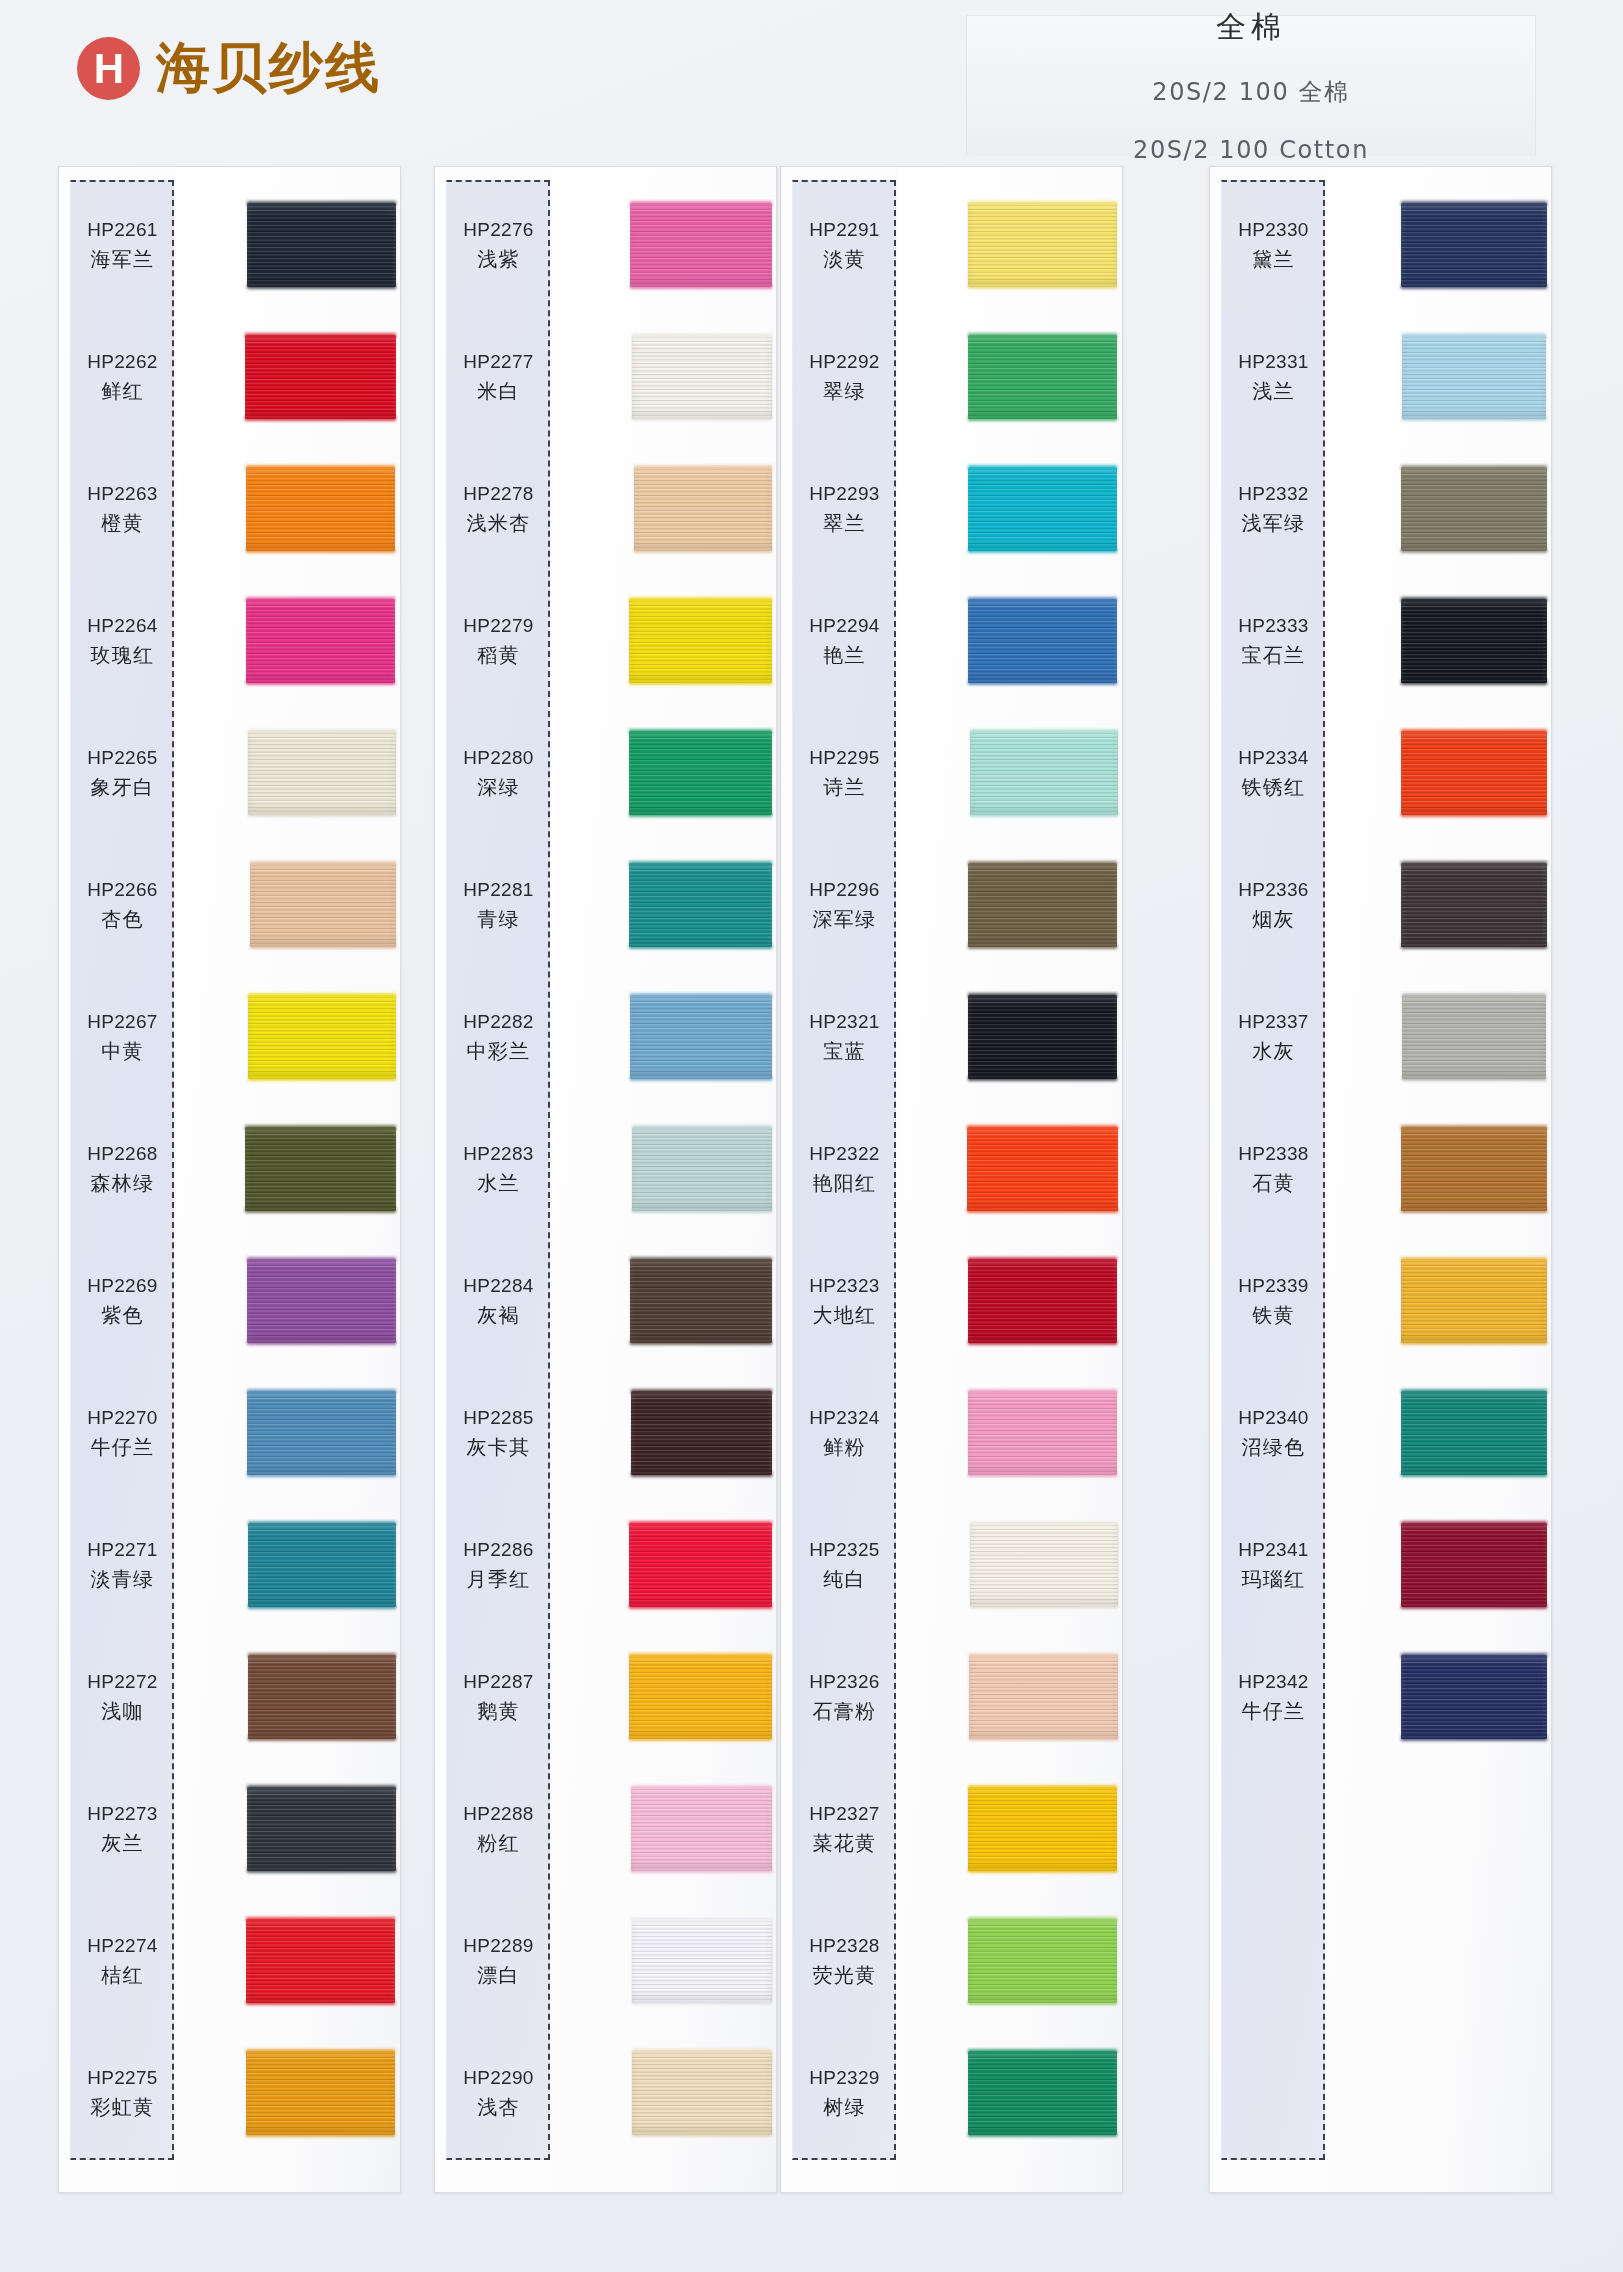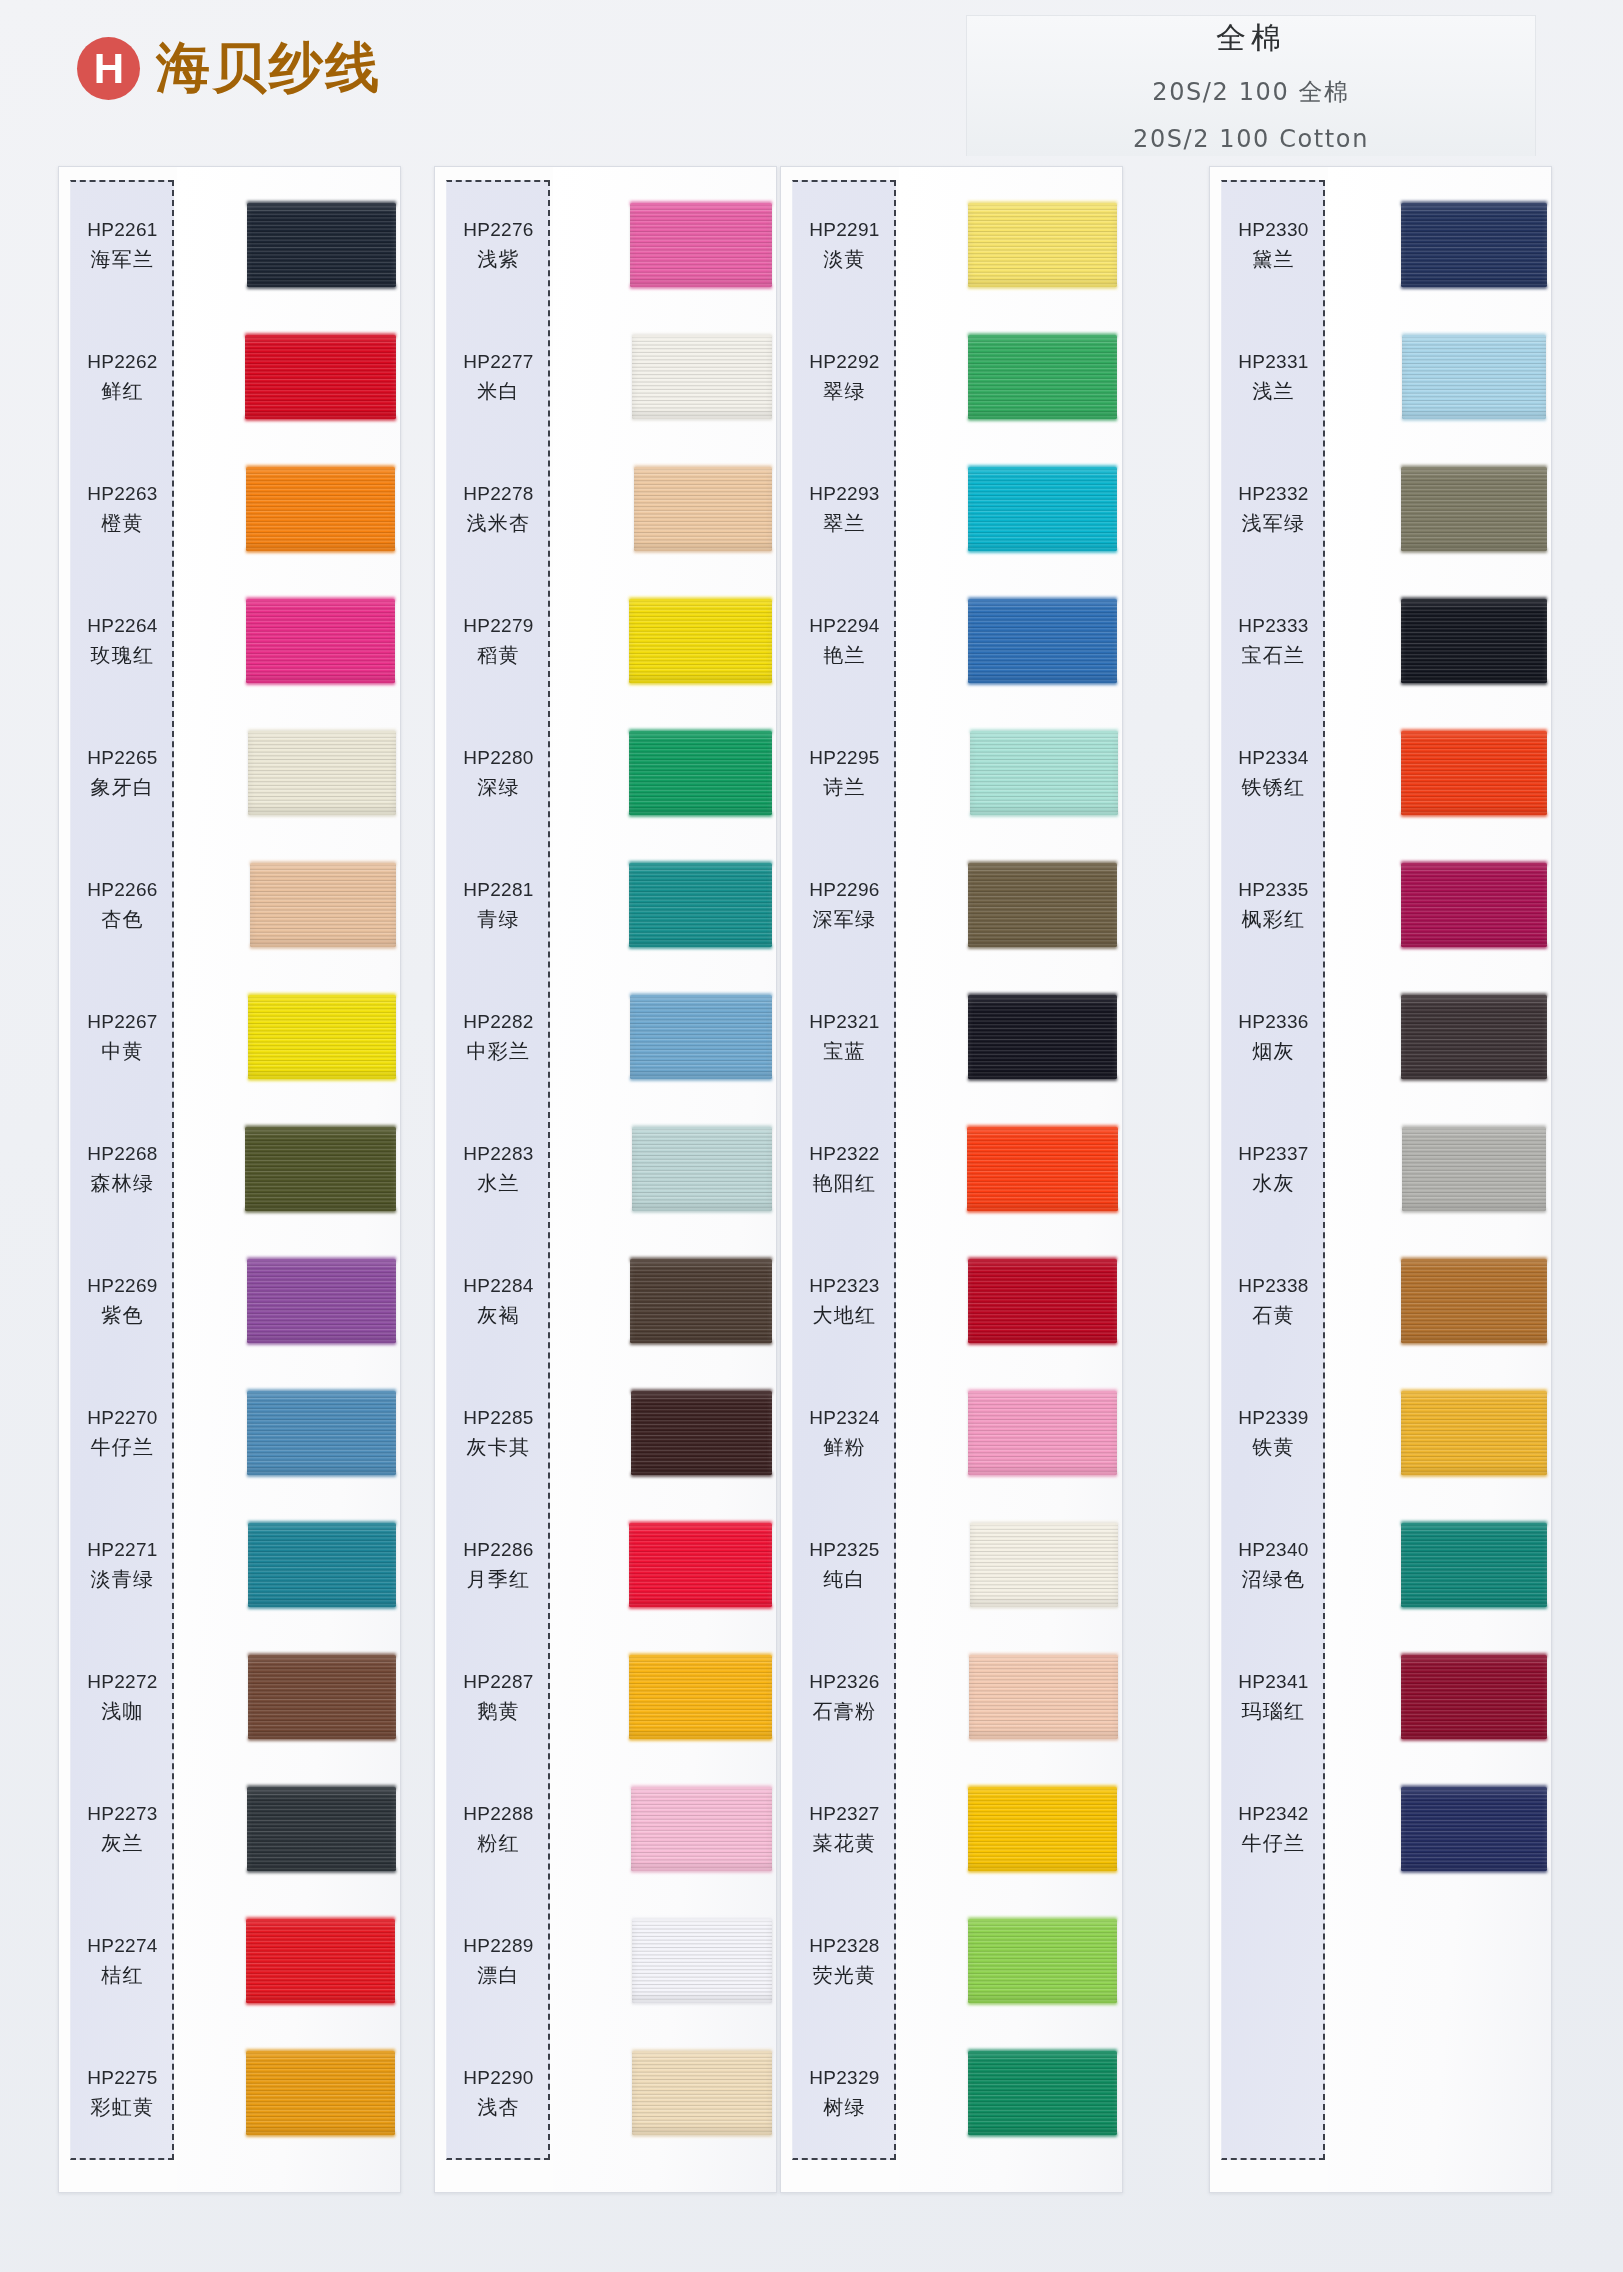--- a/index.html
+++ b/index.html
@@ -15,21 +15,21 @@
   #logo{position:absolute;left:77px;top:32px;display:flex;align-items:center;gap:16px;}
   #logo-mark{width:63px;height:63px;border-radius:50%;background:#d9534f;
     display:flex;align-items:center;justify-content:center;
     color:#fff;font-size:42px;font-weight:bold;line-height:1;letter-spacing:-0.8px;}
   #logo-text{font-size:54px;font-weight:bold;color:#a16207;letter-spacing:2.4px;
     font-family:"DejaVu Sans","Liberation Sans",sans-serif;}
 
   #spec-box{position:absolute;left:966px;top:14.6px;width:568px;height:140px;
     background:linear-gradient(180deg,#f7f8fa 0%,#eceff2 100%);
     border:0.8px solid #e3e6ea;border-bottom:none;
-    display:flex;flex-direction:column;align-items:center;justify-content:center;gap:17px;}
+    display:flex;flex-direction:column;align-items:center;justify-content:center;gap:28px;}
   #spec-title{font-size:30px;color:#2e3133;letter-spacing:4.9px;
     font-family:"DejaVu Sans","Liberation Sans",sans-serif;}
   .spec-line{font-size:24px;color:#5a5f63;letter-spacing:1.6px;
     font-family:"DejaVu Sans","Liberation Sans",sans-serif;}
 
   
   .card{position:absolute;top:166px;width:341px;height:2025px;
     background:#fdfdfd;border:0.8px solid #d9dce3;
     box-shadow:0 0.8px 3.2px rgba(60,70,90,.10);}
   #card-0{left:58px;}
@@ -463,27 +463,20 @@
       </div>
       <div class="row">
         <div class="lbl">
           <div class="code">HP2334</div>
           <div class="cname">铁锈红</div>
         </div>
         <div class="skein" style="background-color: rgb(239, 58, 19); width: 146px; left: 191px;"></div>
       </div>
       <div class="row">
         <div class="lbl">
-          <div class="code">HP2335</div>
-          <div class="cname">枫彩红</div>
-        </div>
-        <div class="skein" style="background-color: rgb(166, 15, 80); width: 146px; left: 191px;"></div>
-      </div>
-      <div class="row">
-        <div class="lbl">
           <div class="code">HP2336</div>
           <div class="cname">烟灰</div>
         </div>
         <div class="skein" style="background-color: rgb(59, 49, 52); width: 146px; left: 191px;"></div>
       </div>
       <div class="row">
         <div class="lbl">
           <div class="code">HP2337</div>
           <div class="cname">水灰</div>
         </div>

